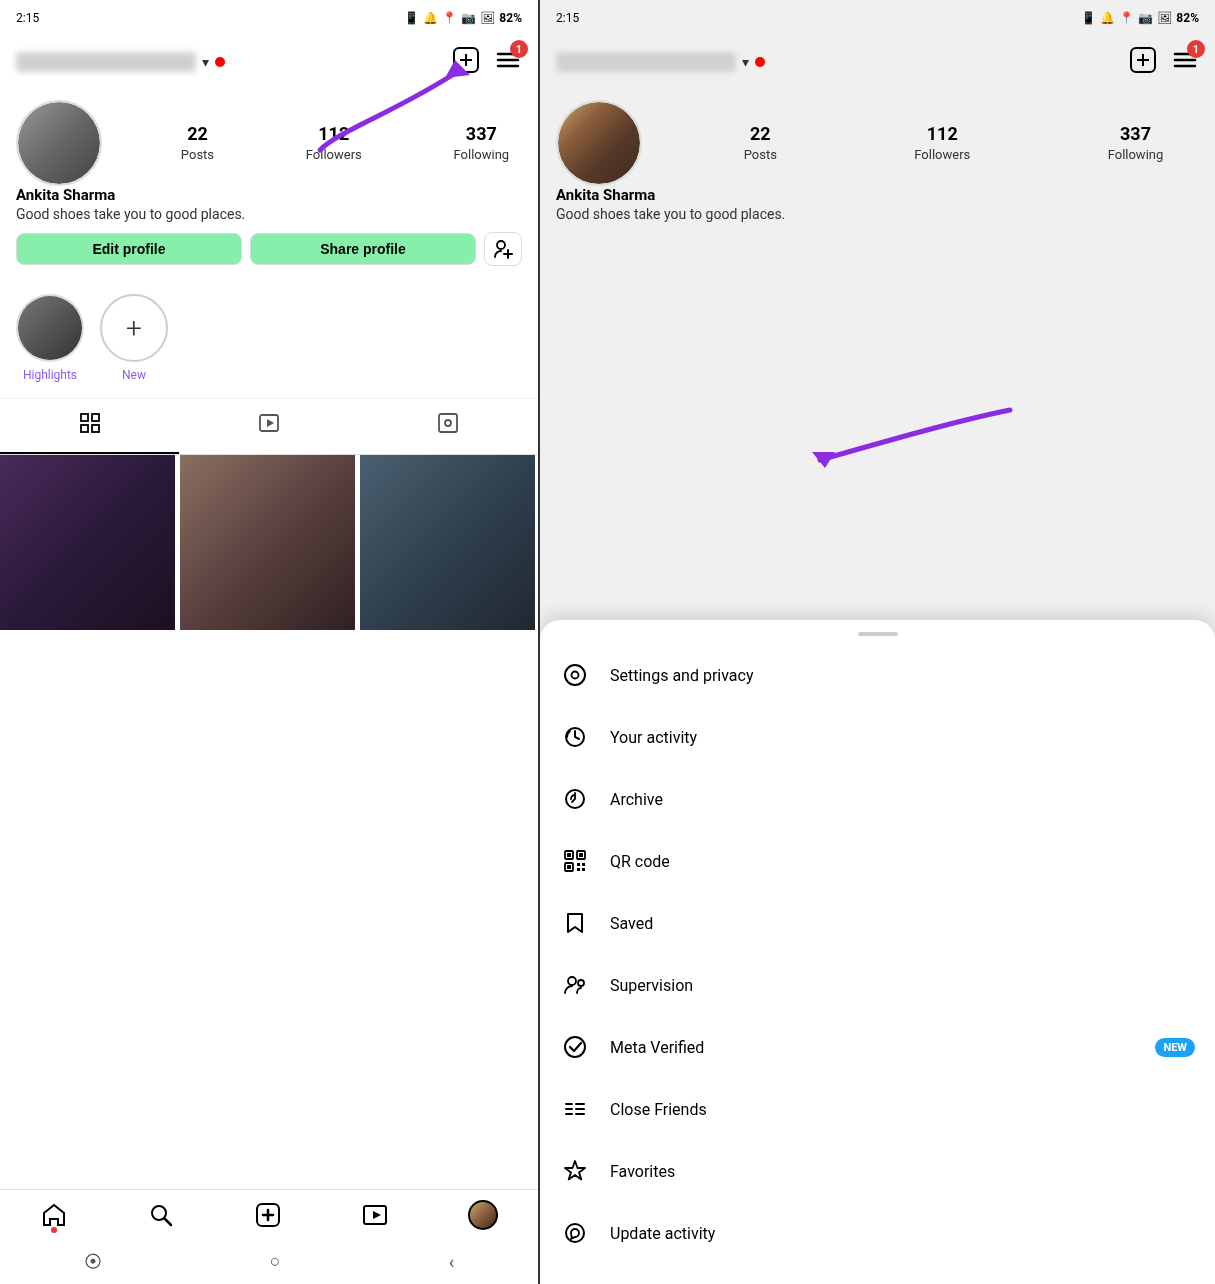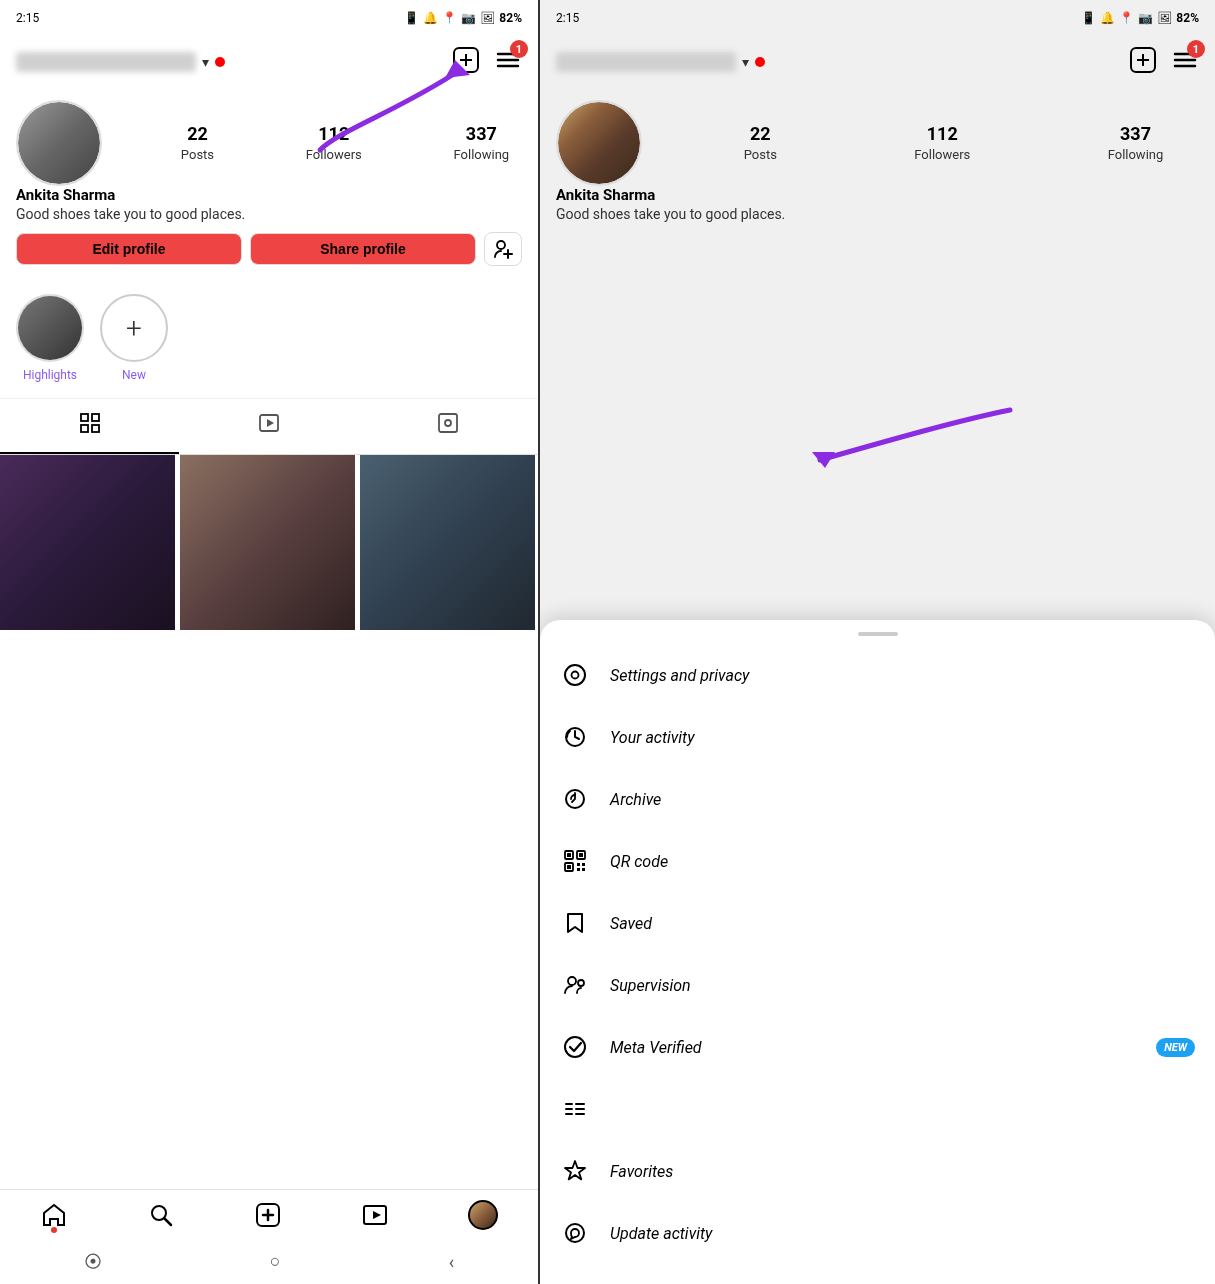--- a/index.html
+++ b/index.html
@@ -177,21 +177,21 @@
       display: flex;
       gap: 8px;
       margin-top: 10px;
       align-items: center;
     }
     .btn-outline {
       flex: 1;
       padding: 7px 12px;
       border: 1px solid #dbdbdb;
       border-radius: 8px;
-      background: #ef4444;
+      background: #86efac;
       font-size: 14px;
       font-weight: 600;
       text-align: center;
       cursor: pointer;
       color: #000;
     }
     .btn-icon {
       width: 38px;
       height: 34px;
       border: 1px solid #dbdbdb;
@@ -334,21 +334,20 @@
     .bottom-sheet {
       position: absolute;
       bottom: 0;
       left: 0;
       right: 0;
       background: #fff;
       border-radius: 20px 20px 0 0;
       padding: 0 0 20px;
       box-shadow: 0 -4px 20px rgba(0,0,0,0.15);
       z-index: 10;
-      font-style: italic;
     }
     .sheet-handle {
       width: 40px;
       height: 4px;
       background: #ccc;
       border-radius: 2px;
       margin: 12px auto 8px;
     }
     .menu-item {
       display: flex;
@@ -717,20 +716,21 @@
       <div class="menu-icon">
         <svg width="26" height="26" viewBox="0 0 26 26" fill="none">
           <line x1="4" y1="8" x2="10" y2="8" stroke="#000" stroke-width="2" stroke-linecap="round"></line>
           <line x1="4" y1="13" x2="10" y2="13" stroke="#000" stroke-width="2" stroke-linecap="round"></line>
           <line x1="4" y1="18" x2="10" y2="18" stroke="#000" stroke-width="2" stroke-linecap="round"></line>
           <line x1="14" y1="8" x2="22" y2="8" stroke="#000" stroke-width="2" stroke-linecap="round"></line>
           <line x1="14" y1="13" x2="22" y2="13" stroke="#000" stroke-width="2" stroke-linecap="round"></line>
           <line x1="14" y1="18" x2="22" y2="18" stroke="#000" stroke-width="2" stroke-linecap="round"></line>
         </svg>
       </div>
+      <span class="menu-label">Close Friends</span>
     </div>
 
     <div class="menu-item">
       <div class="menu-icon">
         <svg width="26" height="26" viewBox="0 0 26 26" fill="none">
           <path d="M13 3l2.5 7H23l-6 4.4 2.3 7L13 17l-6.3 4.4L9 14.4 3 10h7.5L13 3z" stroke="#000" stroke-width="1.8" stroke-linejoin="round" fill="none"></path>
         </svg>
       </div>
       <span class="menu-label">Favorites</span>
     </div>

